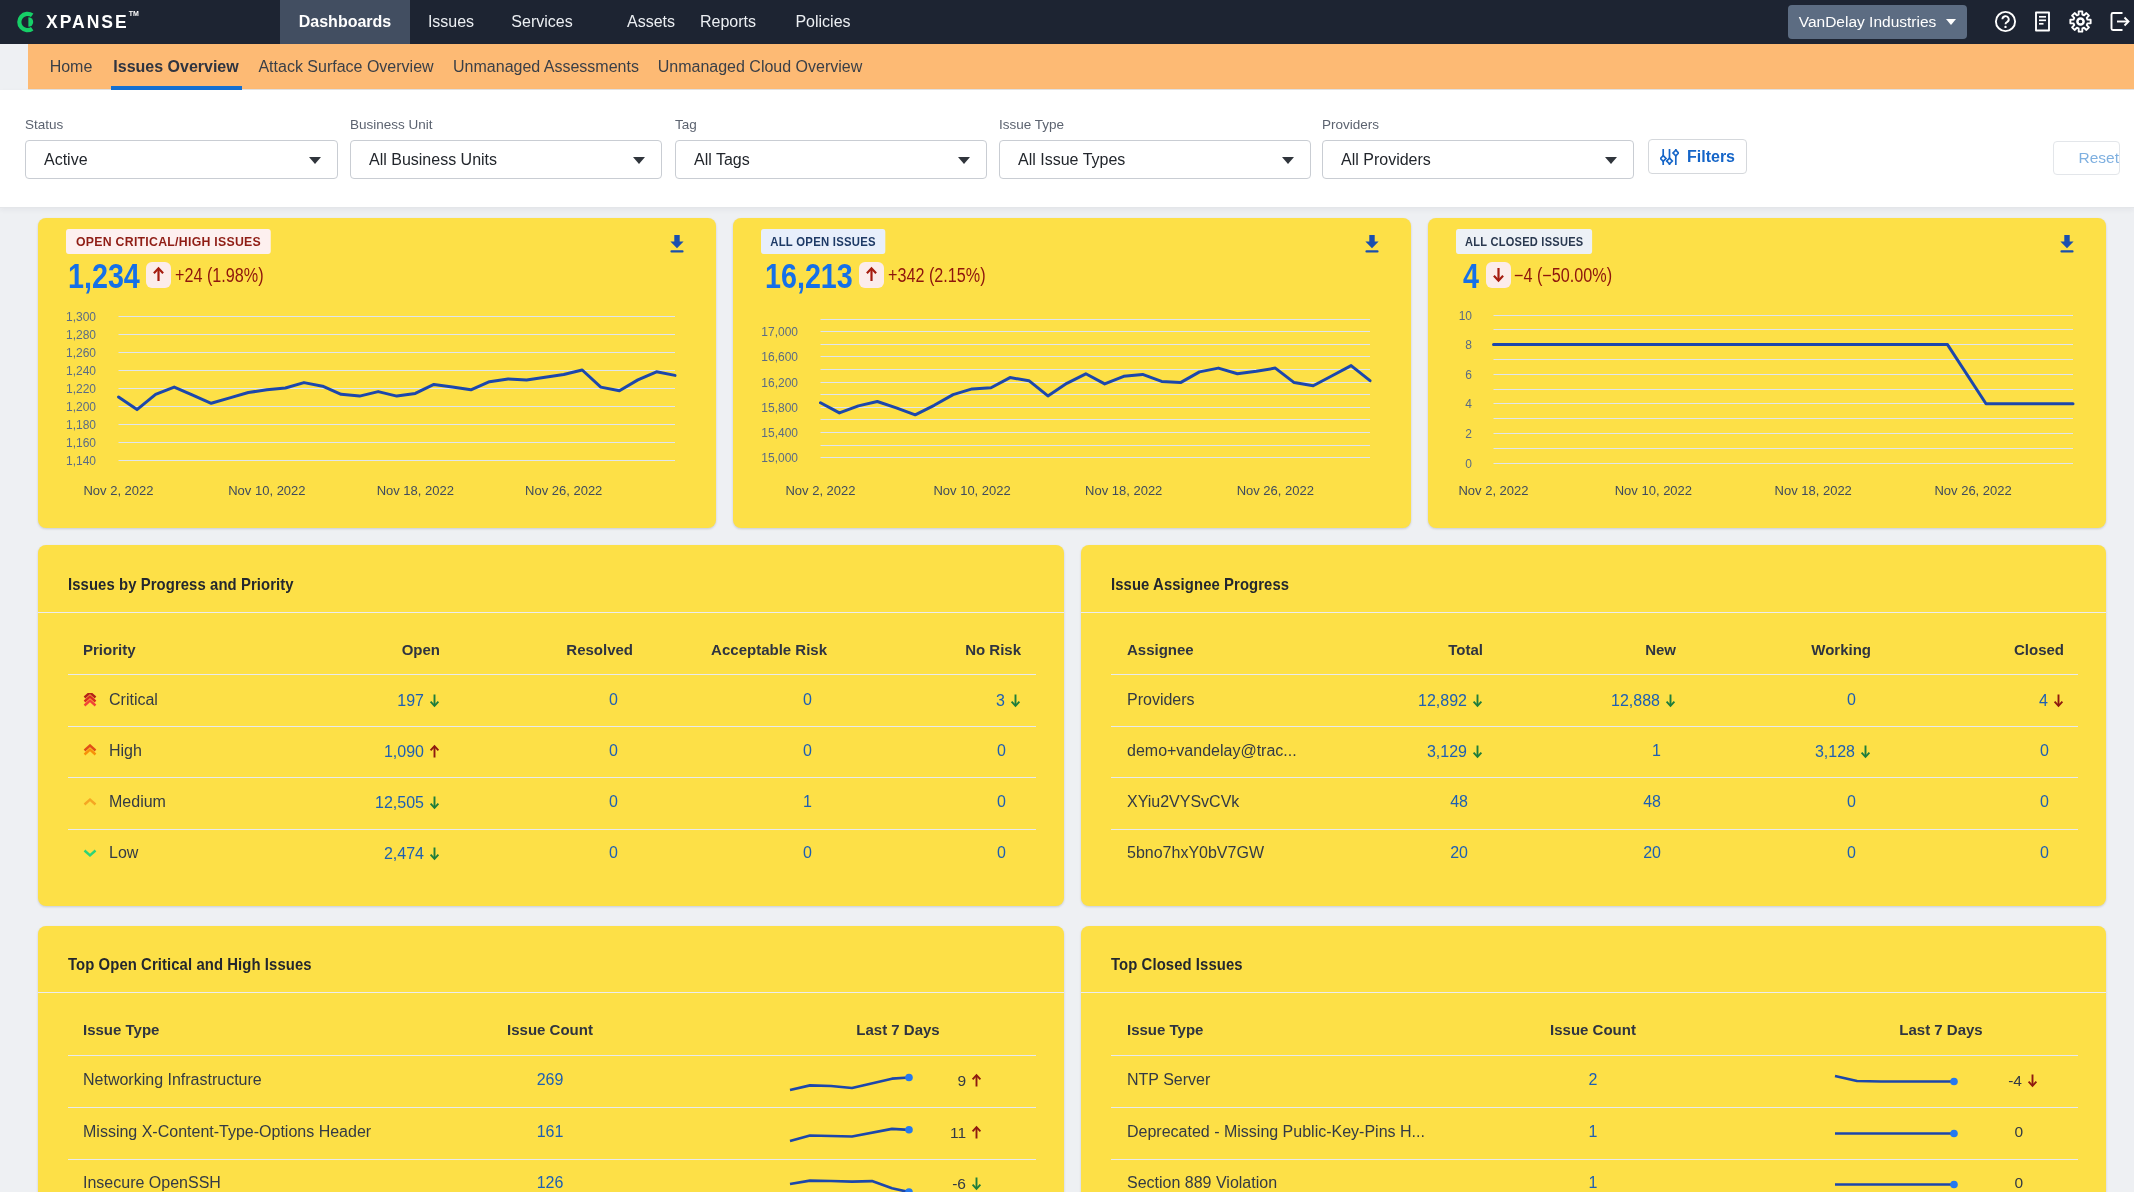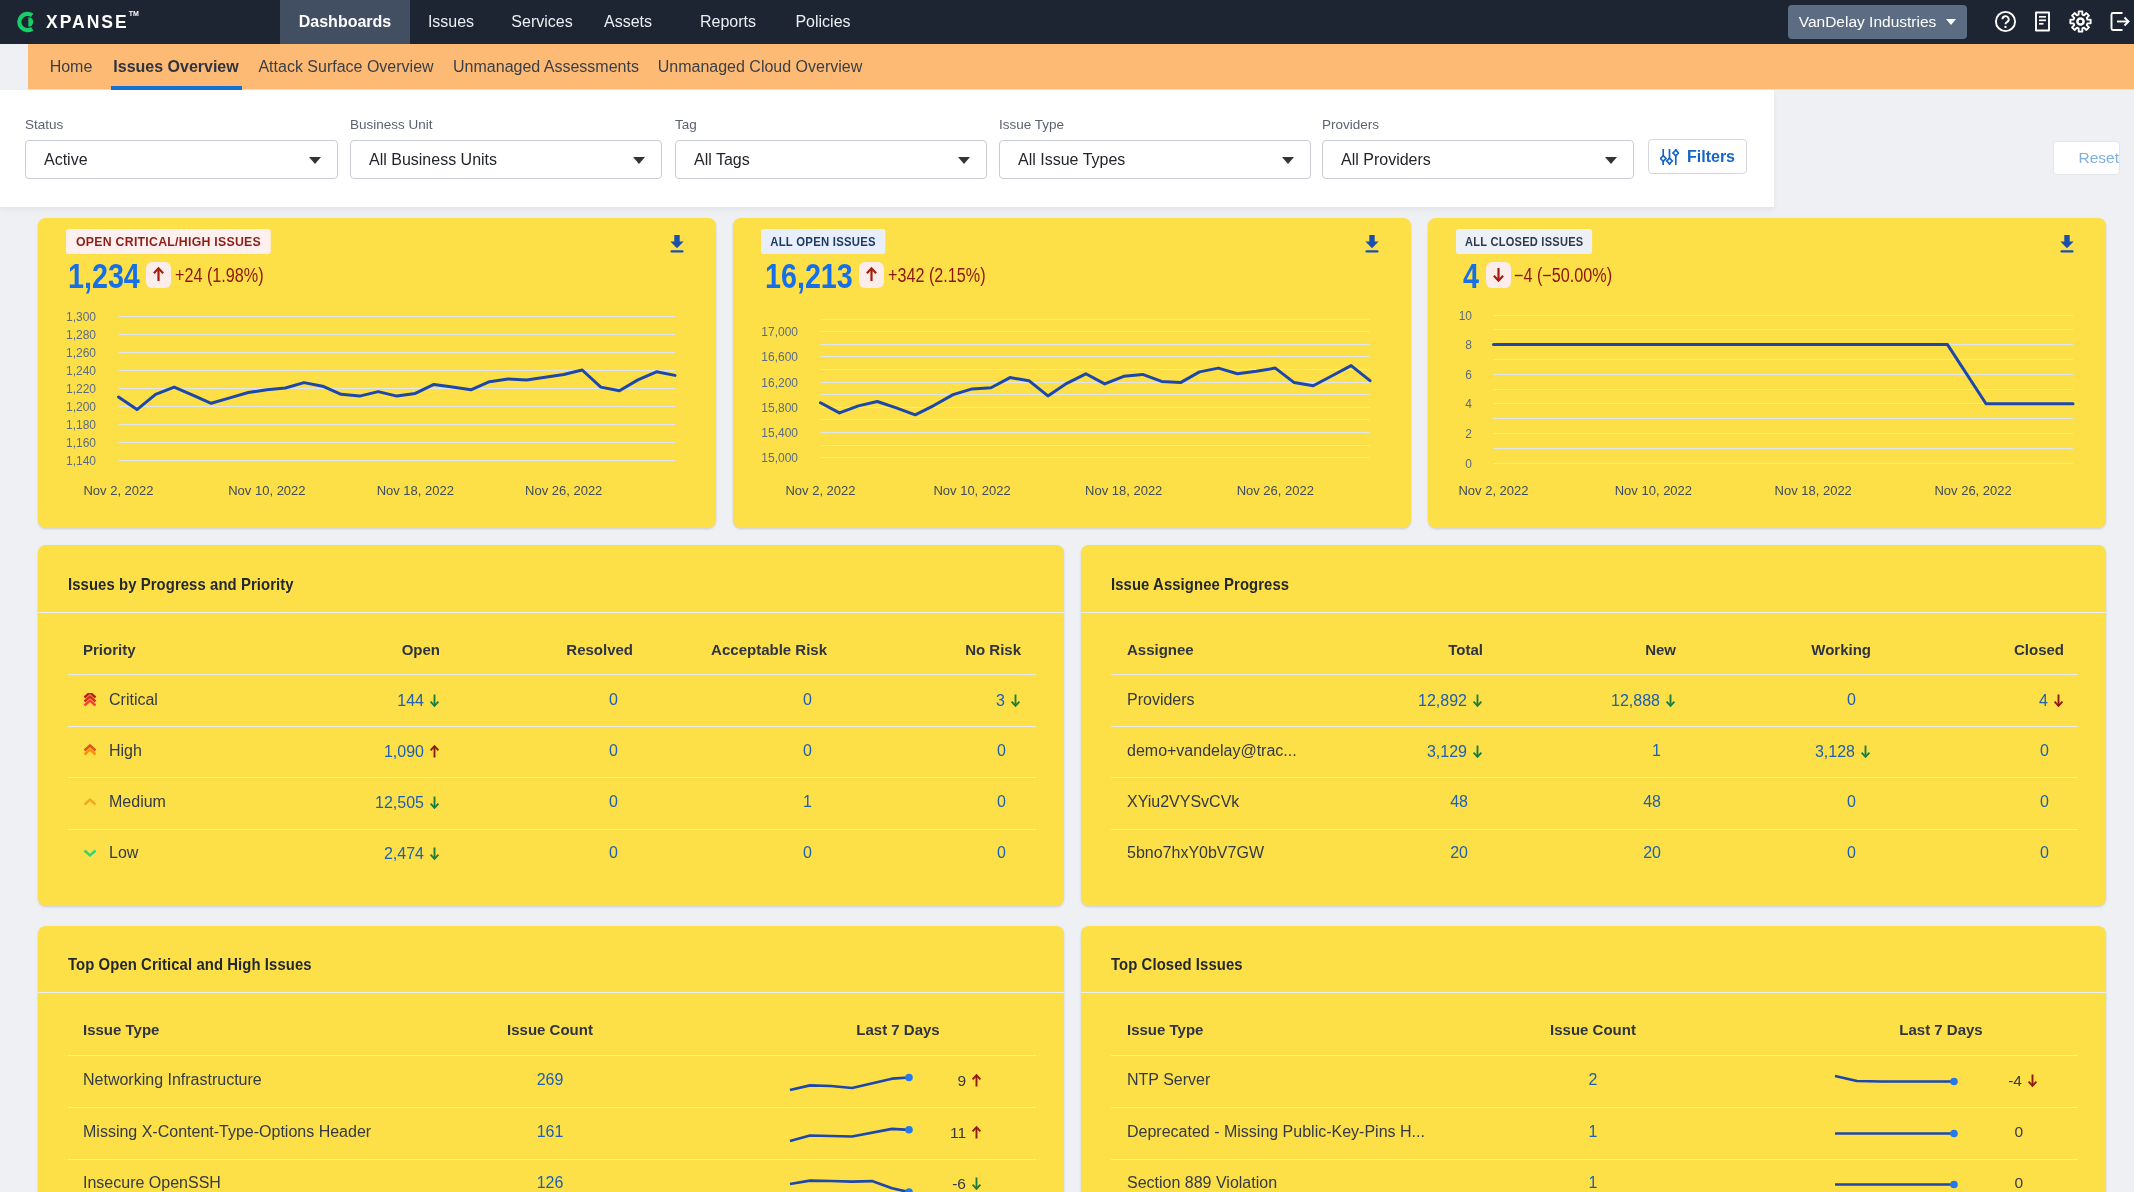--- a/index.html
+++ b/index.html
@@ -9,21 +9,21 @@
 .navactive { position:absolute; top:0; left:280px; width:130px; height:44px; background:#424e61; color:#fff; font-size:16px; font-weight:bold; text-align:center; line-height:44px; }
 .logo { position:absolute; left:17px; top:9px; display:flex; align-items:center; }
 .logotext { color:#fff; font-weight:bold; font-size:17.5px; letter-spacing:2px; margin-left:7px; }
 .tm { font-size:7px; vertical-align:top; position:relative; top:-2px; letter-spacing:0; }
 .tenant { position:absolute; left:1788px; top:5px; width:179px; height:34px; background:#5c6c82; border-radius:4px; color:#fff; font-size:15.5px; display:flex; align-items:center; justify-content:center; }
 .tenant .car { width:0; height:0; border-left:5px solid transparent; border-right:5px solid transparent; border-top:6px solid #fff; margin-left:10px; }
 .topicon { position:absolute; top:10px; }
 .subnav { position:absolute; top:44px; left:0; width:2134px; height:46px; background:#fdba74; border-bottom:1px solid #e3e3e3;margin-left:28px; }
 .subitem { position:absolute; top:0; height:46px; line-height:46px; font-size:16px; color:#3a3f47; transform:translateX(-50%); white-space:nowrap; }
 .subline { position:absolute; left:83px; top:42px; width:131px; height:4px; background:#1570d1; }
-.filters { position:absolute; top:90px; left:0; width:1774px; height:118px; background:#fff; border-bottom:1px solid #e4e6e9; box-shadow:0 2px 5px rgba(30,40,60,0.05); }
+.filters { position:absolute; top:90px; left:0; width:2134px; height:118px; background:#fff; border-bottom:1px solid #e4e6e9; box-shadow:0 2px 5px rgba(30,40,60,0.05); }
 .flabel { position:absolute; top:27px; font-size:13.5px; color:#5c6370; }
 .fselect { position:absolute; top:50px; height:39px; border:1px solid #c9cdd3; border-radius:4px; background:#fff; font-size:16px; color:#22262c; line-height:37px; padding-left:18px; }
 .fselect .car { position:absolute; right:16px; top:16px; width:0; height:0; border-left:6px solid transparent; border-right:6px solid transparent; border-top:7px solid #30353c; }
 .fbtn { position:absolute; left:1648px; top:49px; width:99px; height:35px; border:1px solid #d5d8dc; border-radius:4px; background:#fff; display:flex; align-items:center; justify-content:center; font-size:16px; font-weight:bold; color:#1565c8; }
 .rbtn { position:absolute; left:2053px; top:51px; width:67px; height:34px; border:1px solid #e3e6ea; border-radius:4px; background:#fff; text-align:right; line-height:32px; font-size:15.5px; color:#7fb0e0; }
 .card { position:absolute; background:#fde047; border-radius:8px; box-shadow:0 1px 2px rgba(16,24,40,.07), 0 1px 3px rgba(16,24,40,.09); }
 .chip { position:absolute; top:11px; height:25px; line-height:25px; padding:0 11px; border-radius:3px; font-size:13.5px; font-weight:bold; letter-spacing:0.3px; white-space:nowrap; transform-origin:0 50%; }
 .chip.red { background:#fdf0ef; color:#8f1d15; }
 .chip.blue { background:#e8effb; color:#1e3a66; }
 .chip.grey { background:#edf1f6; color:#2a3950; }
@@ -48,21 +48,21 @@
     <div class="logo">
       <svg width="22" height="26" viewBox="0 0 22 26">
 <path d="M 15.2 6.28 A 8.2 8.2 0 1 0 15.2 19.72" stroke="#16cf67" stroke-width="4.2" fill="none"></path>
 <path d="M 11.4 8.2 A 4.8 4.8 0 0 1 11.4 17.8 Z" fill="#16cf67"></path>
 </svg>
       <span class="logotext">XPANSE<span class="tm">TM</span></span>
     </div>
 <div class="navactive">Dashboards</div>
 <div class="navitem" style="left:451px">Issues</div>
 <div class="navitem" style="left:542px">Services</div>
-<div class="navitem" style="left:628px">Assets</div>
+<div class="navitem" style="left:651px">Assets</div>
 <div class="navitem" style="left:728px">Reports</div>
 <div class="navitem" style="left:823px">Policies</div>
 <div class="tenant">VanDelay Industries<span class="car"></span></div>
 <div class="topicon" style="left:1994px"><svg width="23" height="23" viewBox="0 0 23 23">
 <circle cx="11.5" cy="11.5" r="9.6" stroke="#fff" stroke-width="1.9" fill="none"></circle>
 <path d="M8.4 9.3 a3.15 3.15 0 1 1 4.6 2.8 c-1.1 0.55 -1.5 1.1 -1.5 2.1" stroke="#fff" stroke-width="1.9" fill="none"></path>
 <circle cx="11.5" cy="16.9" r="1.2" fill="#fff"></circle>
 </svg></div>
 <div class="topicon" style="left:2032px"><svg width="21" height="23" viewBox="0 0 21 23">
 <path d="M4 2.5 H17 V20.5 H4 Z" fill="none" stroke="#fff" stroke-width="1.9" stroke-linejoin="round"></path>
@@ -232,21 +232,21 @@
 <div class="th" style="right:431px;top:96px">Resolved</div>
 <div class="th" style="right:237px;top:96px">Acceptable Risk</div>
 <div class="th" style="right:43px;top:96px">No Risk</div>
 <div class="rowdiv" style="left:30px;right:28px;top:129px"></div>
 <div class="picon" style="left:45px;top:148px"><svg width="14" height="14" viewBox="0 0 14 14">
         <path d="M1.5 12.5 L7 7.5 L12.5 12.5" stroke="#f04438" stroke-width="2.4" fill="none" stroke-linejoin="miter"></path>
         <path d="M1.5 8.5 L7 3.5 L12.5 8.5" stroke="#d92d20" stroke-width="2.4" fill="none" stroke-linejoin="miter"></path>
         <path d="M1.5 4.5 L7 -0.5 L12.5 4.5" stroke="#b42318" stroke-width="2.4" fill="none" stroke-linejoin="miter"></path>
       </svg></div>
 <div class="td" style="left:71px;top:146px">Critical</div>
-<div class="val" style="right:624px;top:146px"><span class="vnum">144</span><span class="ar"><svg width="11" height="15" viewBox="0 0 11 15" style="vertical-align:-2px">
+<div class="val" style="right:624px;top:146px"><span class="vnum">197</span><span class="ar"><svg width="11" height="15" viewBox="0 0 11 15" style="vertical-align:-2px">
           <line x1="5.5" y1="1.5" x2="5.5" y2="12.4" stroke="#1e7d3c" stroke-width="1.9"></line>
           <path d="M1.6 8.7 L5.5 12.8 L9.4 8.7" fill="none" stroke="#1e7d3c" stroke-width="1.9"></path>
         </svg></span></div>
 <div class="val" style="right:431px;top:146px"><span class="noar">0</span></div>
 <div class="val" style="right:237px;top:146px"><span class="noar">0</span></div>
 <div class="val" style="right:43px;top:146px"><span class="vnum">3</span><span class="ar"><svg width="11" height="15" viewBox="0 0 11 15" style="vertical-align:-2px">
           <line x1="5.5" y1="1.5" x2="5.5" y2="12.4" stroke="#1e7d3c" stroke-width="1.9"></line>
           <path d="M1.6 8.7 L5.5 12.8 L9.4 8.7" fill="none" stroke="#1e7d3c" stroke-width="1.9"></path>
         </svg></span></div>
 <div class="picon" style="left:45px;top:199px"><svg width="14" height="14" viewBox="0 0 14 14">

